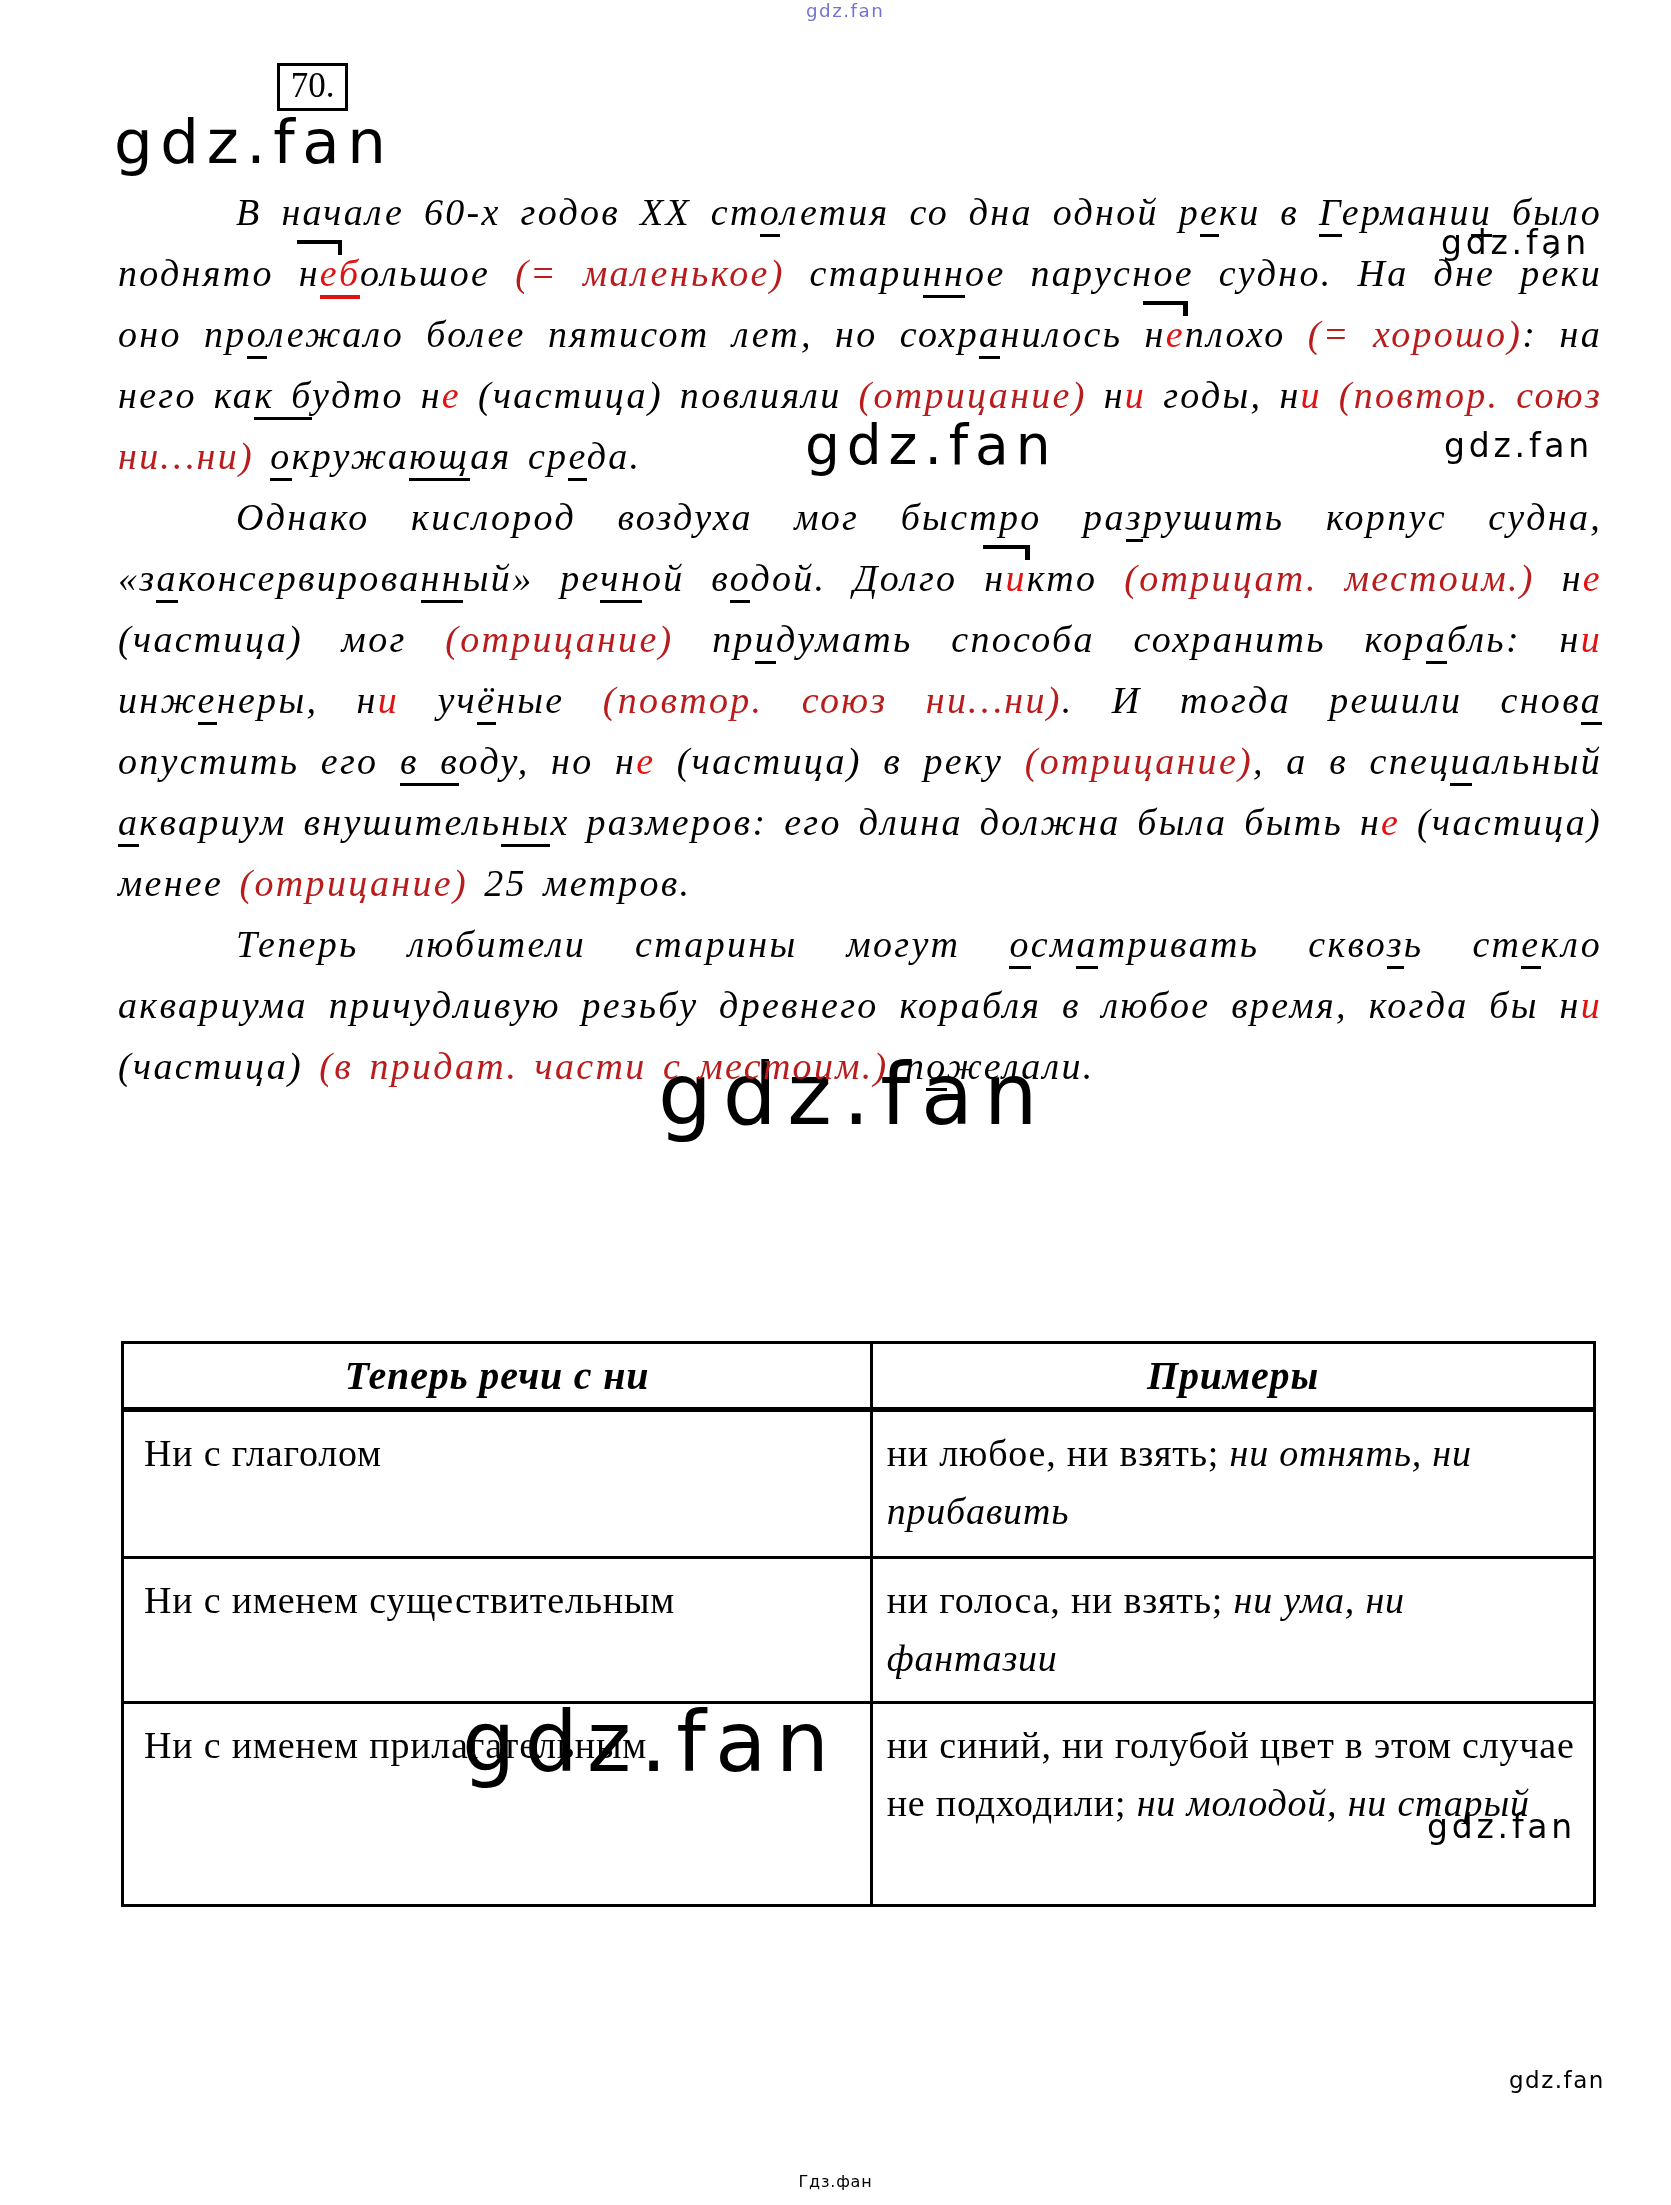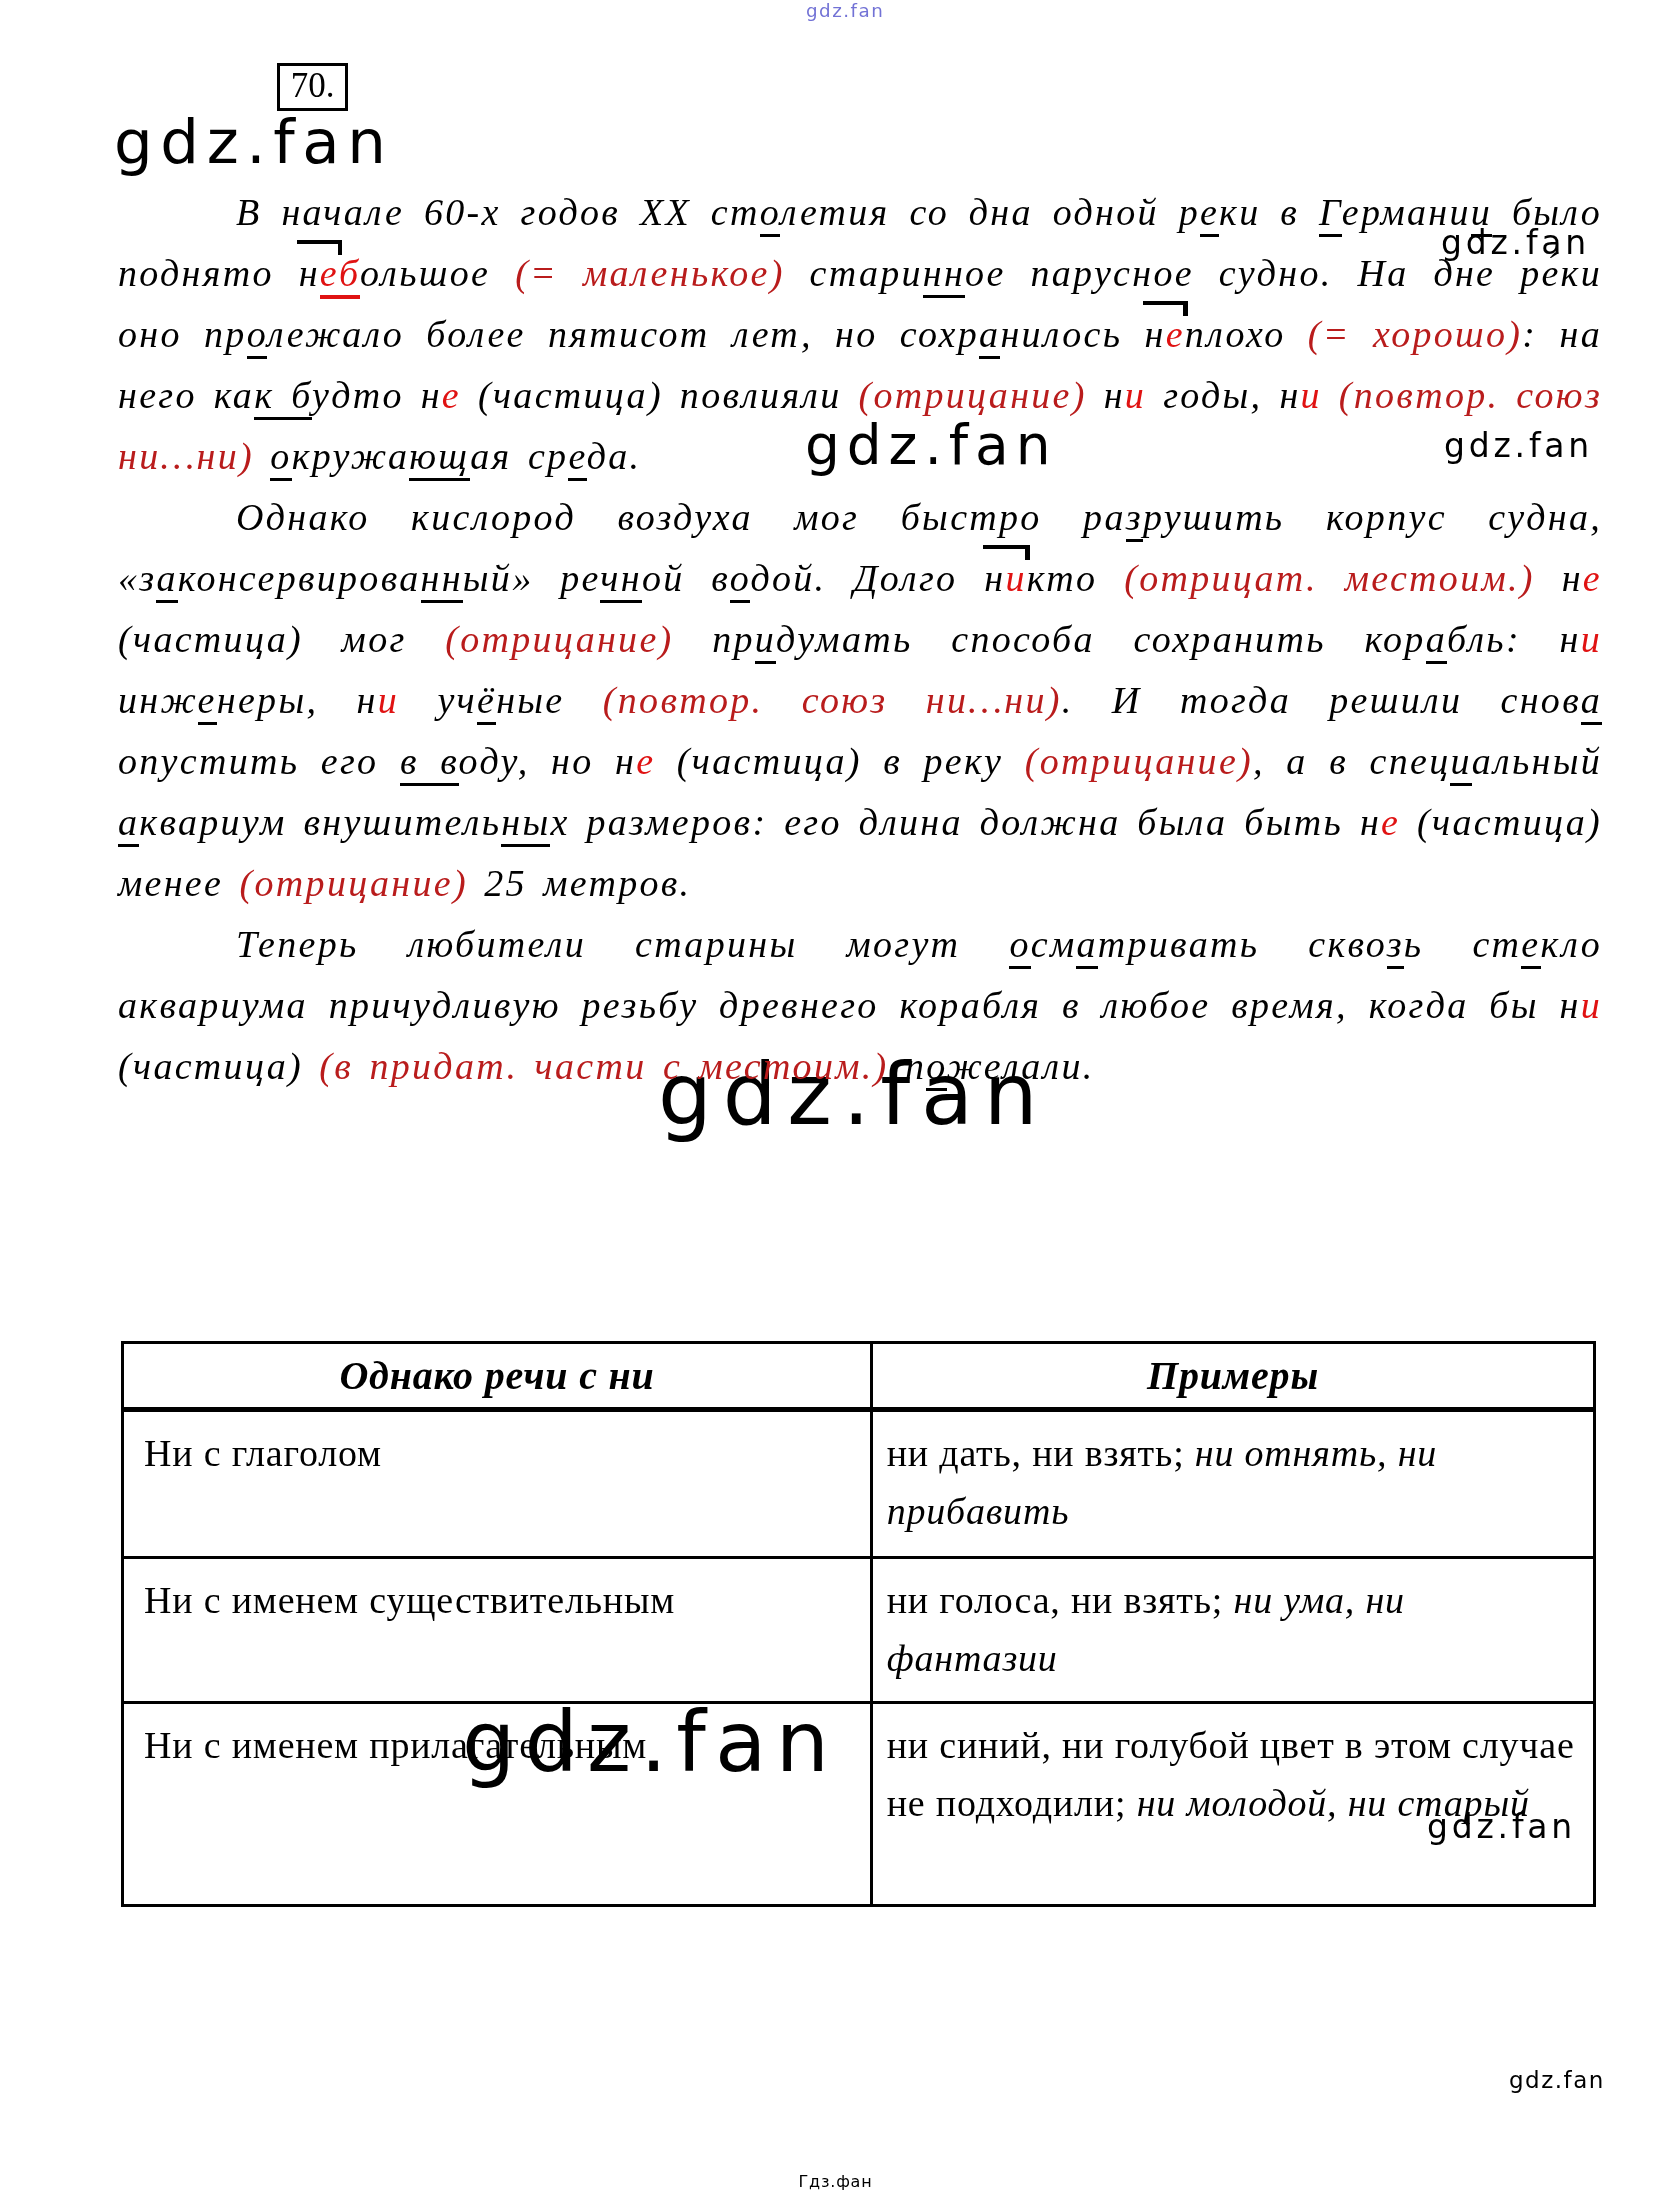--- a/index.html
+++ b/index.html
@@ -135,26 +135,26 @@
   </div>
 
 
   <table class="ni-table">
     <colgroup>
         <col class="c1">
         <col class="c2">
       </colgroup>
     <tbody>
         <tr>
-      <th>Однако речи с ни</th>
+      <th>Теперь речи с ни</th>
       <th>Примеры</th>
     </tr>
     <tr class="row-1">
       <td class="part">Ни с глаголом</td>
-      <td class="examples"><span>ни дать, ни взять; </span><span class="it">ни отнять, ни прибавить</span></td>
+      <td class="examples"><span>ни любое, ни взять; </span><span class="it">ни отнять, ни прибавить</span></td>
     </tr>
     <tr class="row-2">
       <td class="part">Ни с именем существительным</td>
       <td class="examples"><span>ни голоса, ни взять; </span><span class="it">ни ума, ни фантазии</span></td>
     </tr>
     <tr class="row-4">
       <td class="part">Ни с именем прилагательным</td>
       <td class="examples"><span>ни синий, ни голубой цвет в этом случае не подходили; </span><span class="it">ни молодой, ни старый</span></td>
     </tr>
   </tbody>

